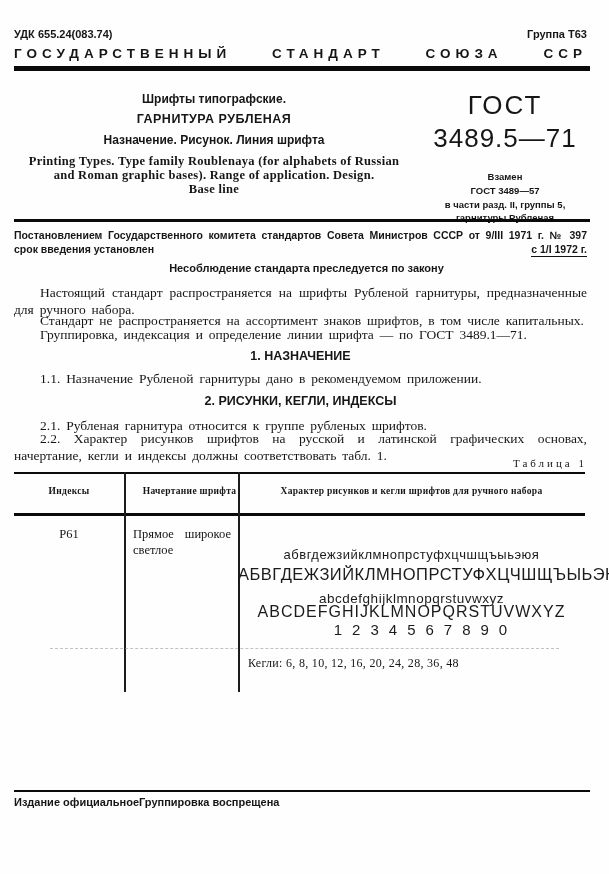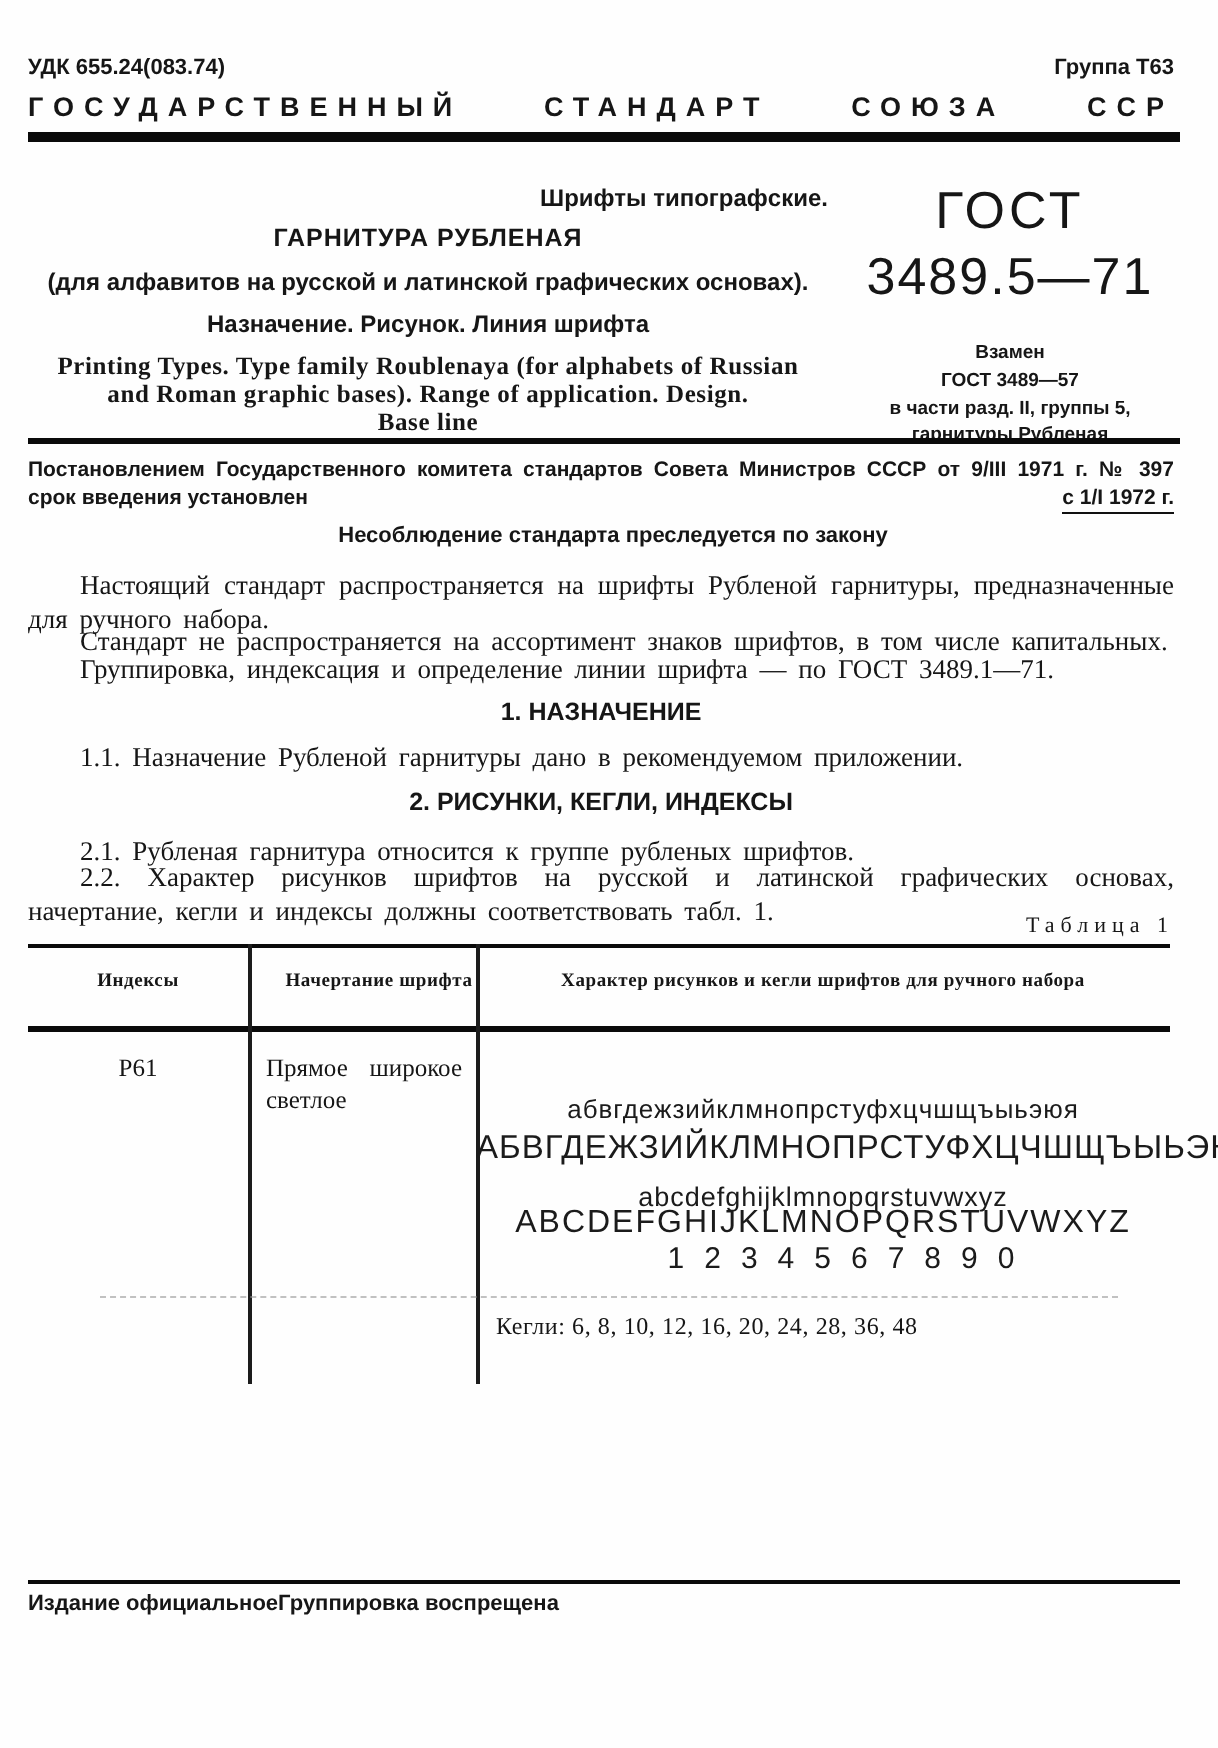--- a/index.html
+++ b/index.html
@@ -21,21 +21,21 @@
   .masthead { left: 14px; right: 22px; top: 46px; display: flex; justify-content: space-between;
               font-size: 13.5px; font-weight: bold; font-family: "Liberation Sans", sans-serif; }
   .masthead span { letter-spacing: 5px; }
   .rule { background: #0a0a0a; }
   .rule-thick { left: 14px; right: 19px; top: 66px; height: 5px; }
   .rule-mid   { left: 14px; right: 19px; top: 219px; height: 3px; }
 
   
   .title-col { left: 14px; width: 400px; top: 92px; text-align: center;
                font-family: "Liberation Sans", sans-serif; font-weight: bold; }
-  .t-line1 { font-size: 12px; text-align: right; }
+  .t-line1 { font-size: 12px; }
   .t-line2 { font-size: 12.5px; margin-top: 6px; letter-spacing: .5px; }
   .t-line3 { font-size: 12px; margin-top: 8px; }
   .t-line4 { font-size: 12px; margin-top: 7px; }
   .t-en { margin-top: 8px; font-family: "Liberation Serif", serif; font-weight: bold;
           font-size: 12.5px; line-height: 1.1; letter-spacing: .3px; }
   .gost-box { left: 416px; width: 178px; top: 90px; text-align: center;
               font-family: "Liberation Sans", sans-serif; }
   .gost-word { font-size: 26px; letter-spacing: 2px; }
   .gost-num  { font-size: 26px; letter-spacing: 1px; margin-top: 2px; }
   .replaces  { margin-top: 16px; font-size: 9.5px; font-weight: bold; line-height: 1.45; }
@@ -107,21 +107,20 @@
     <span>ГОСУДАРСТВЕННЫЙ</span>
     <span>СТАНДАРТ</span>
     <span>СОЮЗА</span>
     <span>ССР</span>
   </div>
   <div class="abs rule rule-thick"></div>
 
   <div class="abs title-col">
     <div class="t-line1">Шрифты типографские.</div>
     <div class="t-line2">ГАРНИТУРА РУБЛЕНАЯ</div>
-    <div class="t-line3">(для алфавитов на русской и латинской графических основах).</div>
     <div class="t-line4">Назначение. Рисунок. Линия шрифта</div>
     <div class="t-en">
       <div>Printing Types. Type family Roublenaya (for alphabets of Russian</div>
       <div>and Roman graphic bases). Range of application. Design.</div>
       <div>Base line</div>
     </div>
   </div>
 
   <div class="abs gost-box">
     <div class="gost-word">ГОСТ</div>

